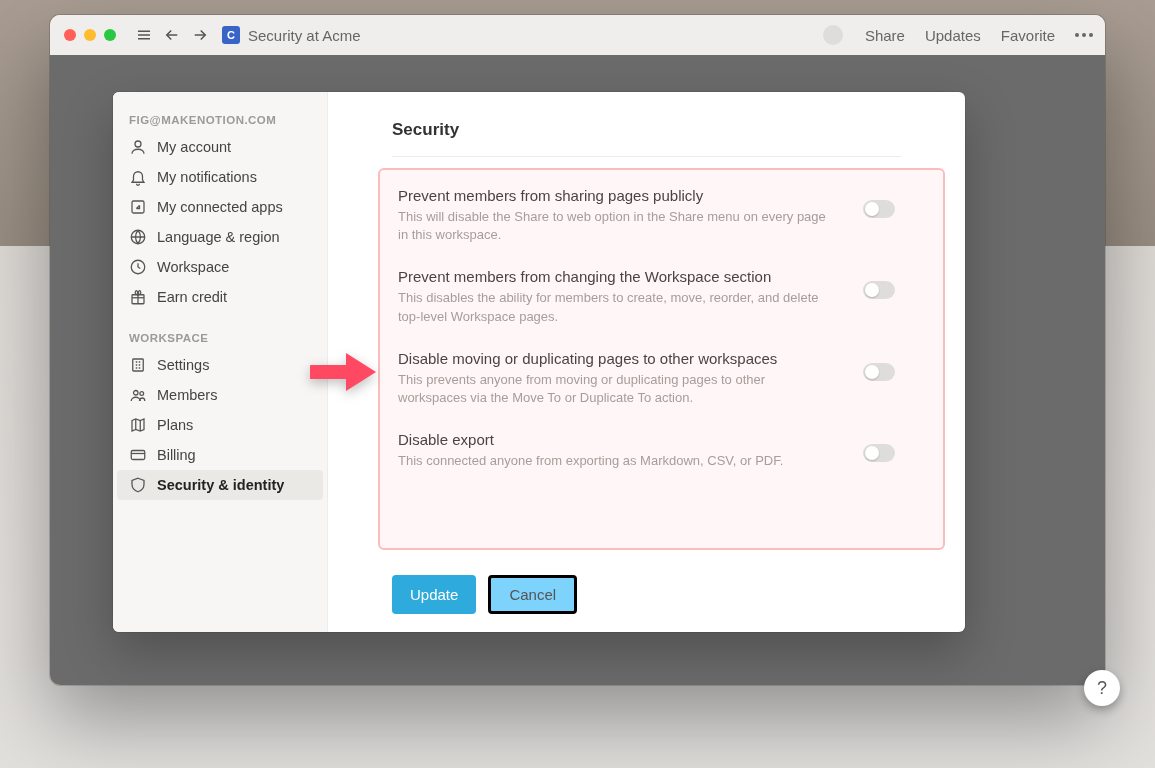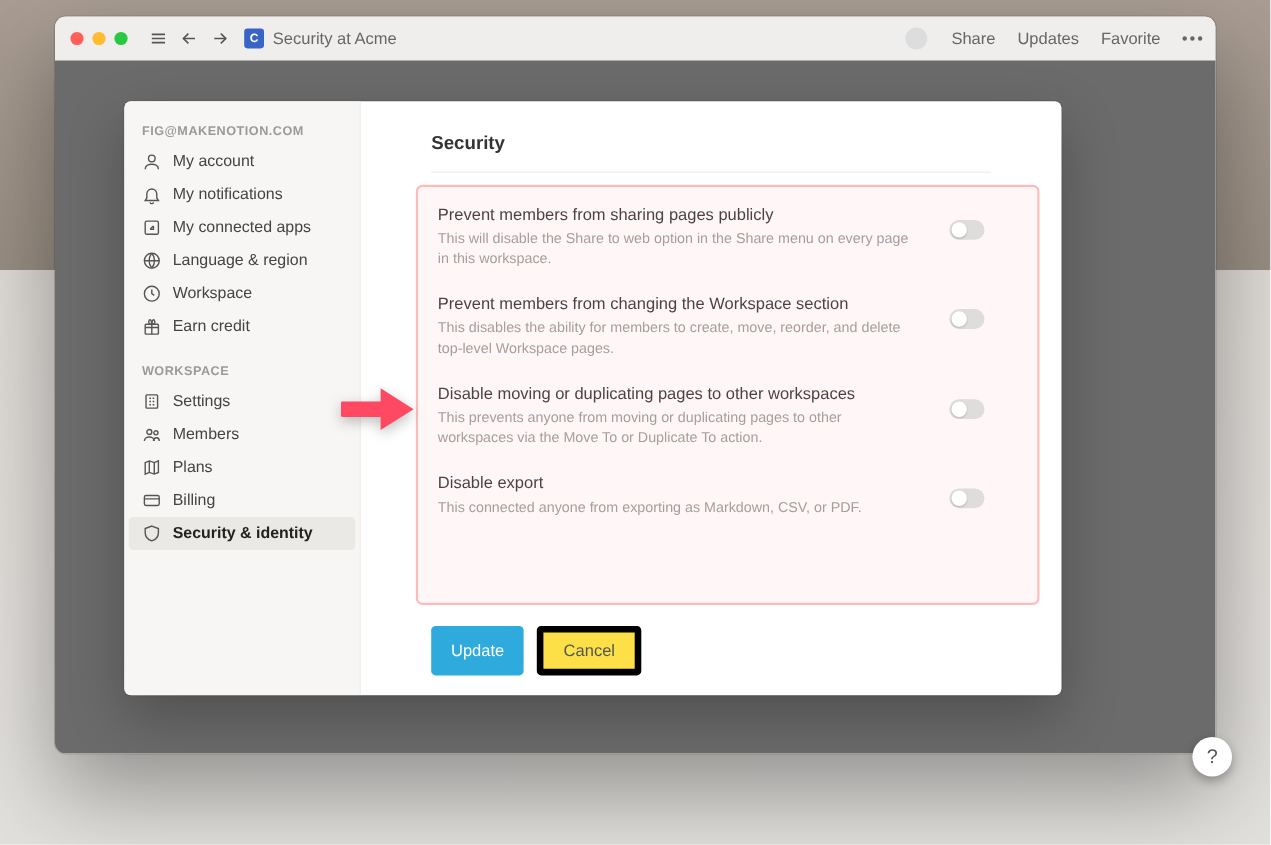--- a/index.html
+++ b/index.html
@@ -110,21 +110,21 @@
     content: ""; position: absolute; left: 2px; top: 2px; width: 14px; height: 14px; border-radius: 50%; background: #fff; box-shadow: 0 1px 2px rgba(0,0,0,.2);
   }
 
   .footer-bar {
     position: absolute; left: 64px; bottom: 18px; display: flex; gap: 12px;
   }
   .btn {
     padding: 8px 18px; font-size: 15px; border-radius: 4px; cursor: pointer;
   }
   .btn-primary { background: #2eaadc; color: #fff; border: none; }
-  .btn-secondary { background: #fde047; border: 6px solid #000000; color: #555; }
+  .btn-secondary { background: #7dd3fc; border: 3px solid #000000; color: #555; }
 
   .arrow-pointer {
     position: absolute; left: 260px; top: 334px; width: 70px; height: 46px;
     z-index: 4; filter: drop-shadow(0 4px 6px rgba(0,0,0,.25));
   }
 
   .help-fab {
     position: absolute; right: 35px; bottom: 62px;
     width: 36px; height: 36px; border-radius: 50%; background: #fff; box-shadow: 0 4px 10px rgba(0,0,0,.3);
     display:flex; align-items:center; justify-content:center;

